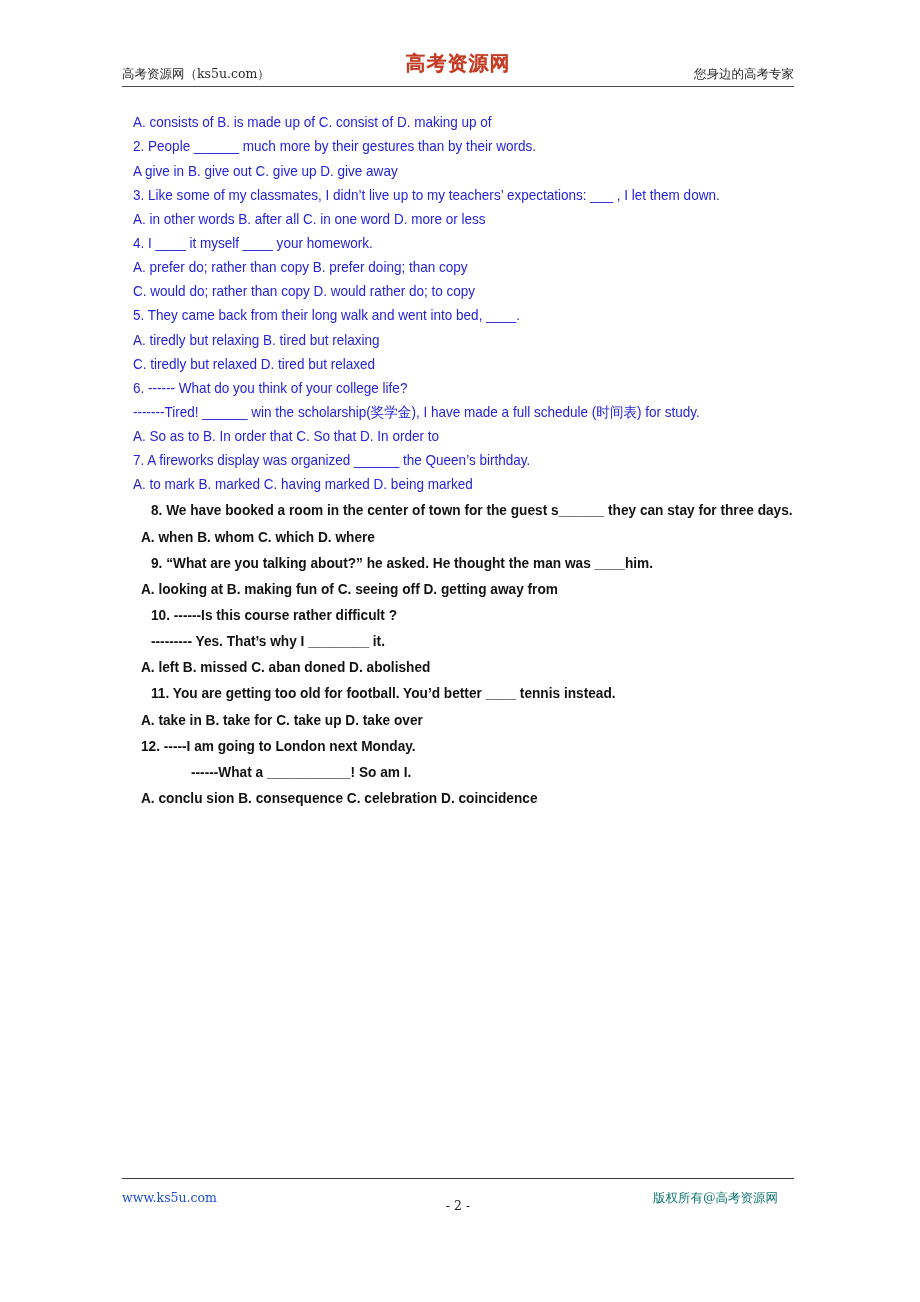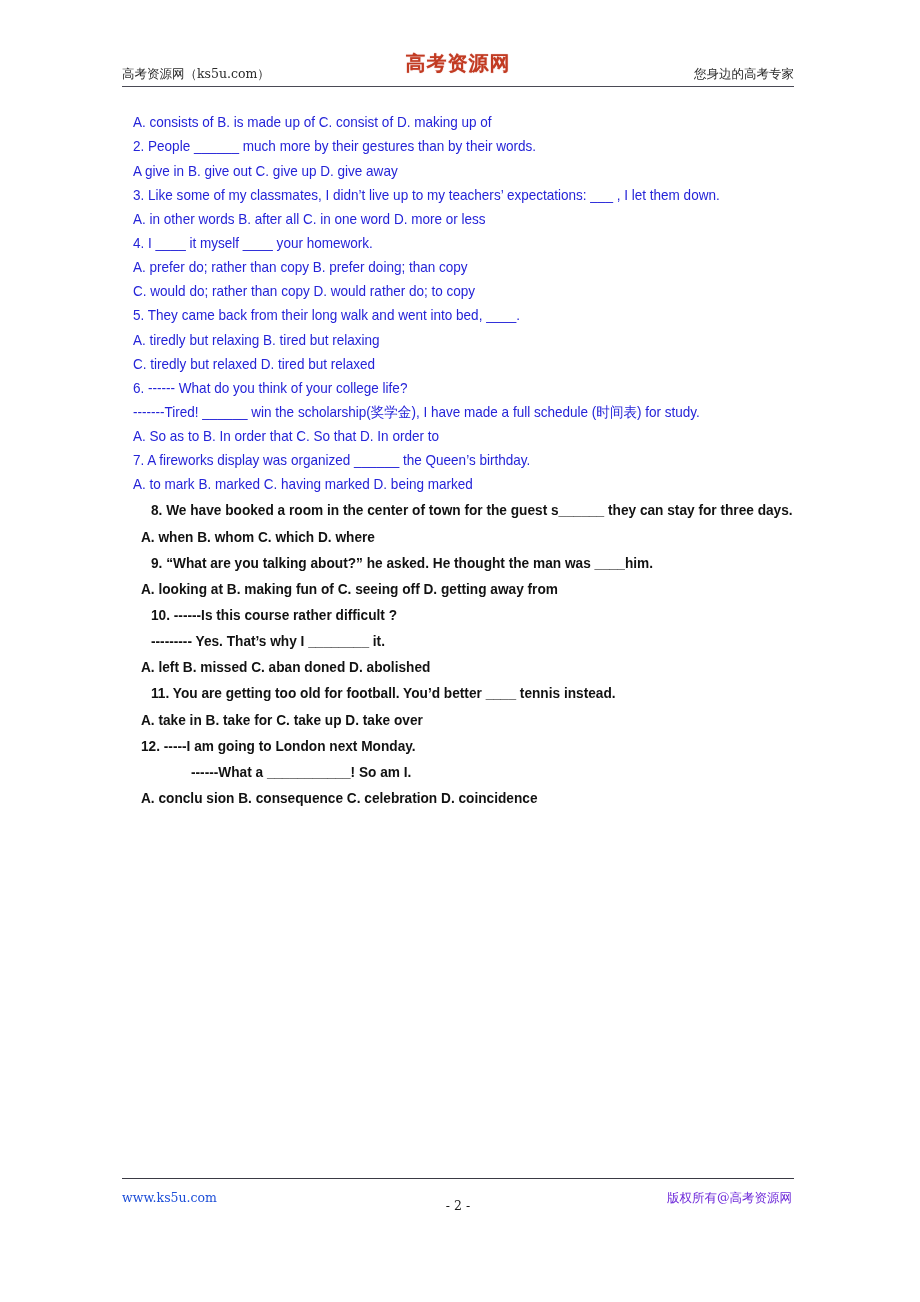--- a/index.html
+++ b/index.html
@@ -135,23 +135,23 @@
     left: 50%;
     top: 12px;
     transform: translateX(-50%);
     color: #1a1a1a;
     font-family: "DejaVu Serif", serif;
     font-size: 12.5px;
     white-space: nowrap;
   }
   .footer-right {
     position: absolute;
-    right: 2px;
+    right: 16px;
     top: 4px;
-    color: #6d28d9;
+    color: #0f766e;
     font-family: "DejaVu Serif", serif;
     font-size: 12.5px;
     white-space: nowrap;
     margin-left: 12px;
   }
 </style>
 </head>
 <body>
 
 <div class="page">

